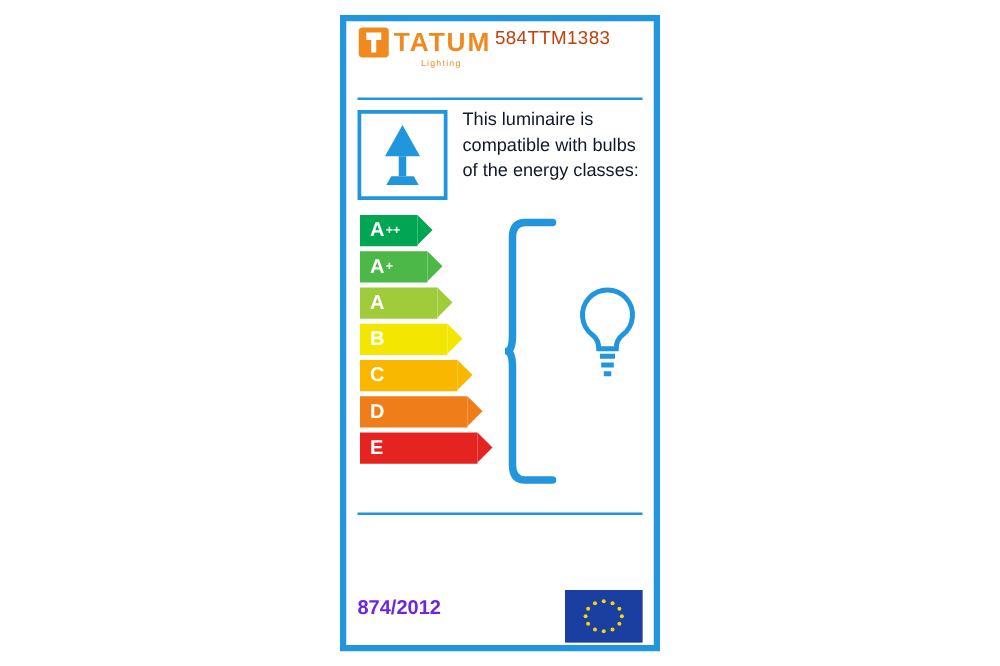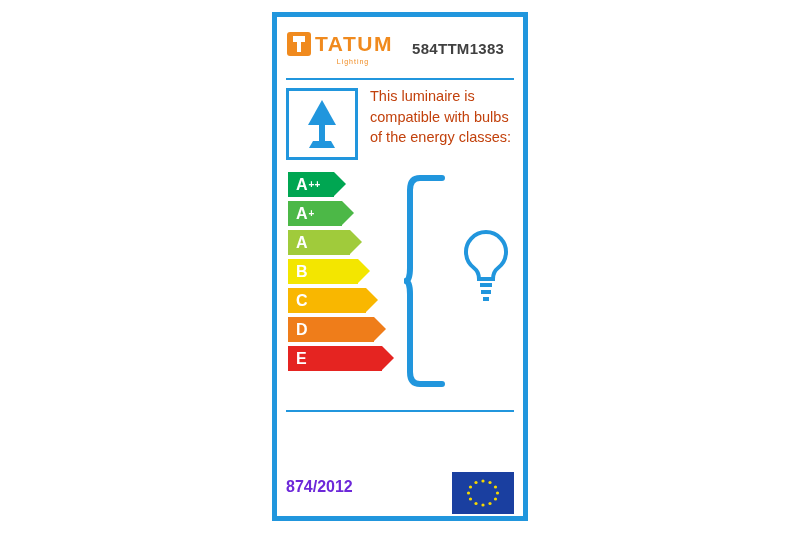--- a/index.html
+++ b/index.html
@@ -35,21 +35,21 @@
   }
 
   
   #header {
     position: absolute;
     left: 20px;
     top: 18px;
     width: 232px;
     height: 52px;
     display: flex;
-    align-items: center;
+    align-items: flex-start;
   }
 
   #brand-logo {
     display: flex;
     flex-direction: column;
     align-items: center;
     width: 112px;
   }
   #brand-logo .logo-row {
     display: flex;
@@ -92,23 +92,22 @@
   #brand-sub {
     font-size: 7px;
     color: #f08a1e;
     letter-spacing: 1px;
     margin-top: 2px;
     margin-left: 26px;
   }
 
   #model-code {
     font-size: 15px;
-    font-weight: bold;
-    color: #404040;
-    margin-left: 16px;
+    font-weight: normal;
+    color: #c2410c;
     letter-spacing: 0.3px;
   }
 
   .divider {
     position: absolute;
     left: 22px;
     width: 228px;
     height: 2px;
     background: #2196dd;
   }
@@ -134,21 +133,21 @@
   }
   #lamp-icon-box svg { display: block; }
 
   #statement-text {
     position: absolute;
     left: 84px;
     top: -2px;
     width: 146px;
     font-size: 14.5px;
     line-height: 1.42;
-    color: #c2410c;
+    color: #0f172a;
   }
 
   
   #energy-classes {
     position: absolute;
     left: 24px;
     top: 168px;
     width: 110px;
   }
   .energy-row {

